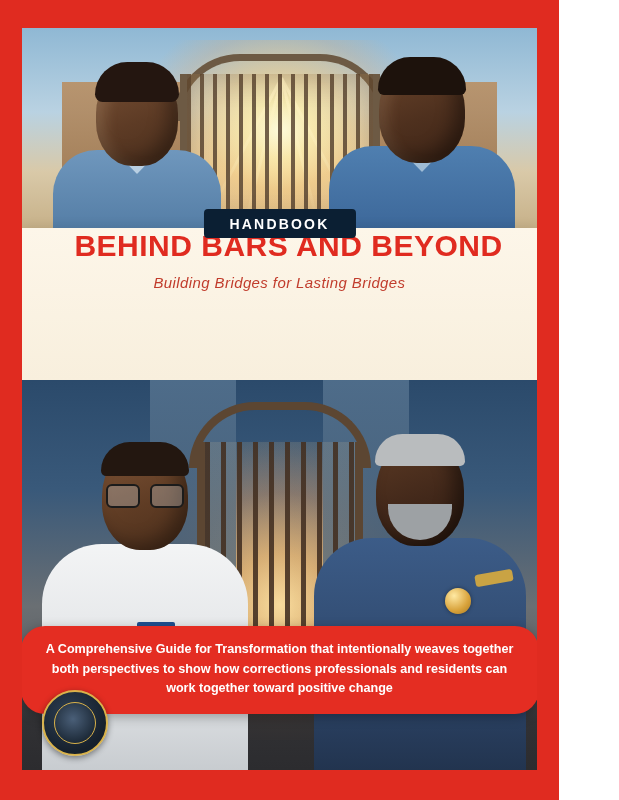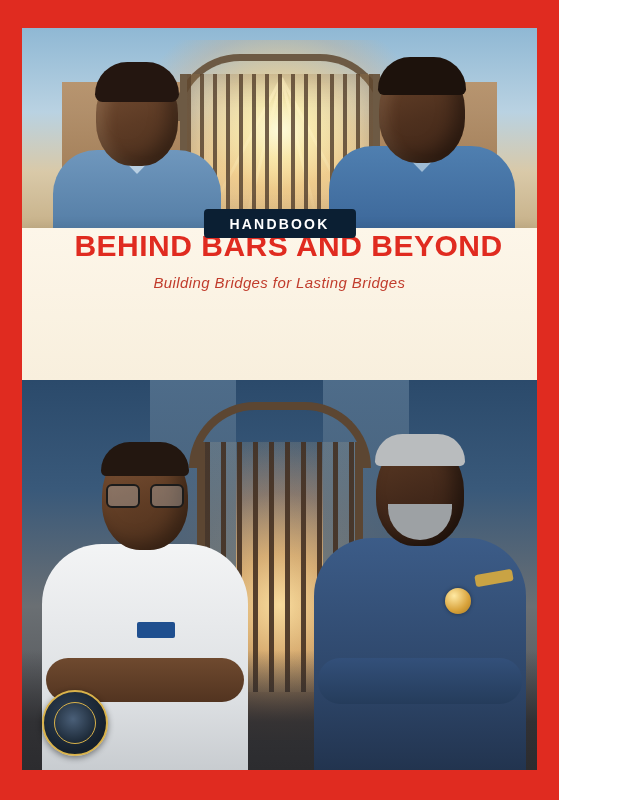--- a/index.html
+++ b/index.html
@@ -486,20 +486,21 @@
       <div class="person p-botright">
         <div class="torso"></div>
         <div class="epaulette"></div>
         <div class="badge-star"></div>
         <div class="arms"></div>
         <div class="head"></div>
         <div class="hair"></div>
         <div class="beard"></div>
       </div>
 
+      <div class="desc-pill">A Comprehensive Guide for Transformation that intentionally weaves together both perspectives to show how corrections professionals and residents can work together toward positive change</div>
 
       <div class="seal">
         <div class="seal-inner"></div>
         <div class="seal-text"></div>
       </div>
     </div>
 
   </div>
 </div>
 

